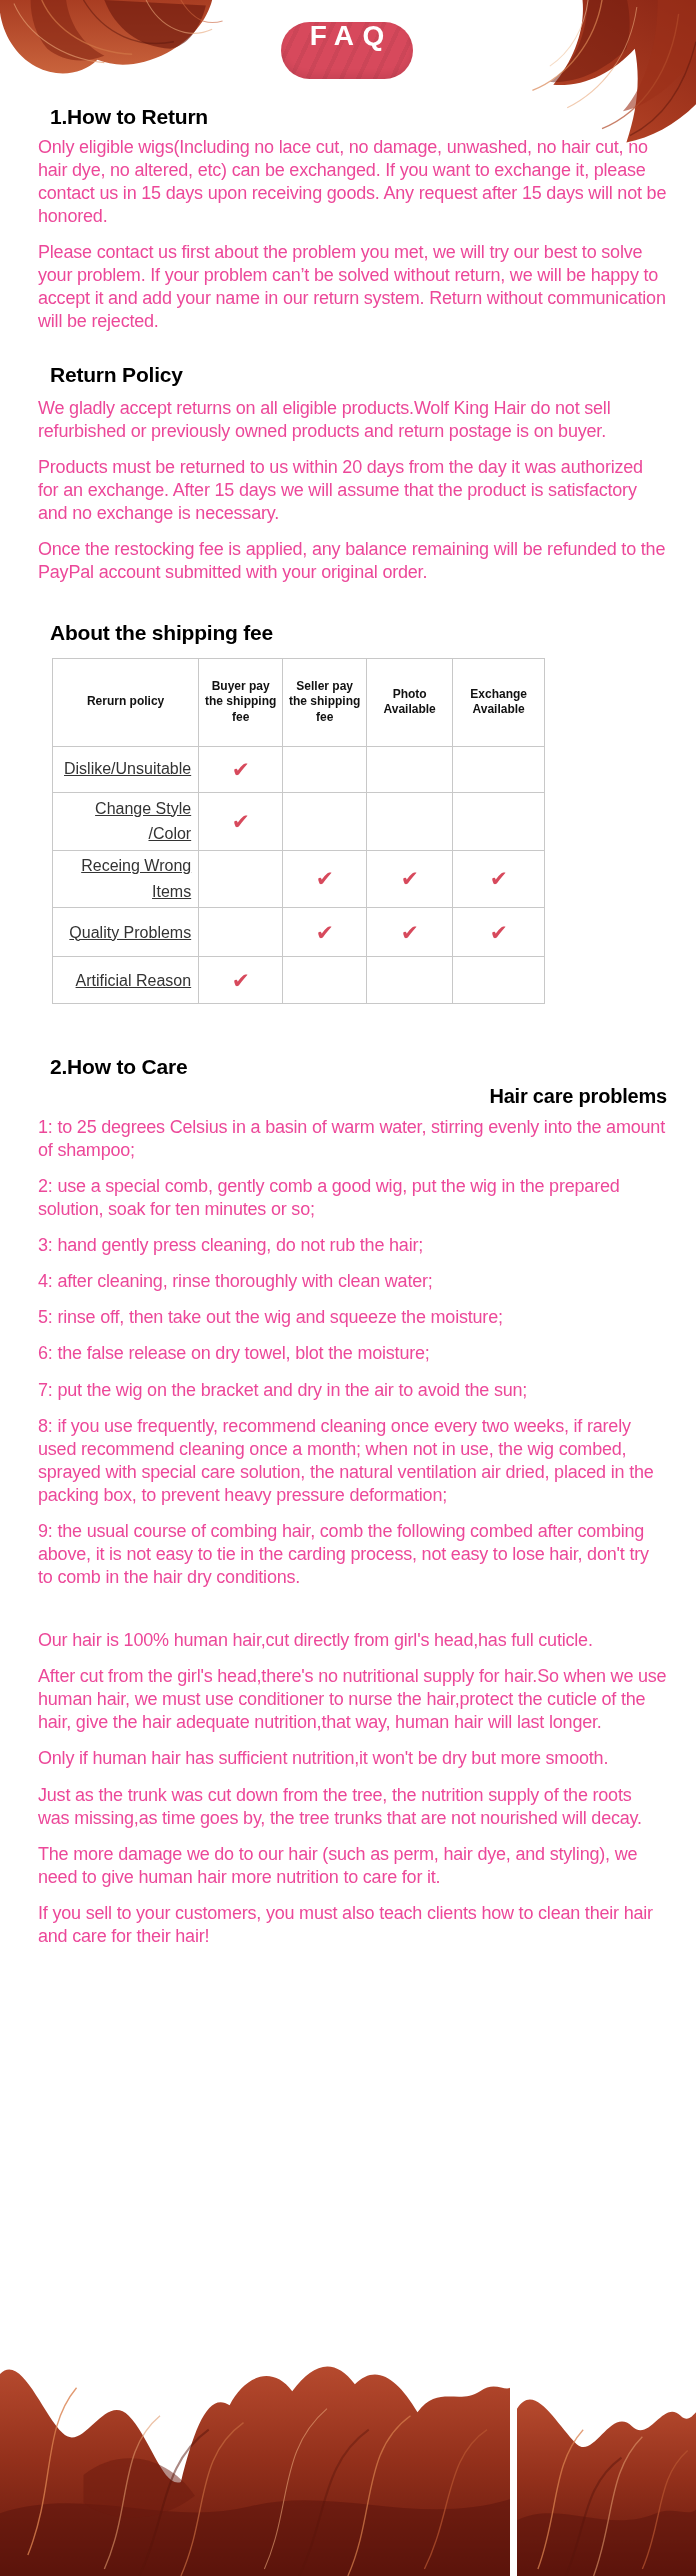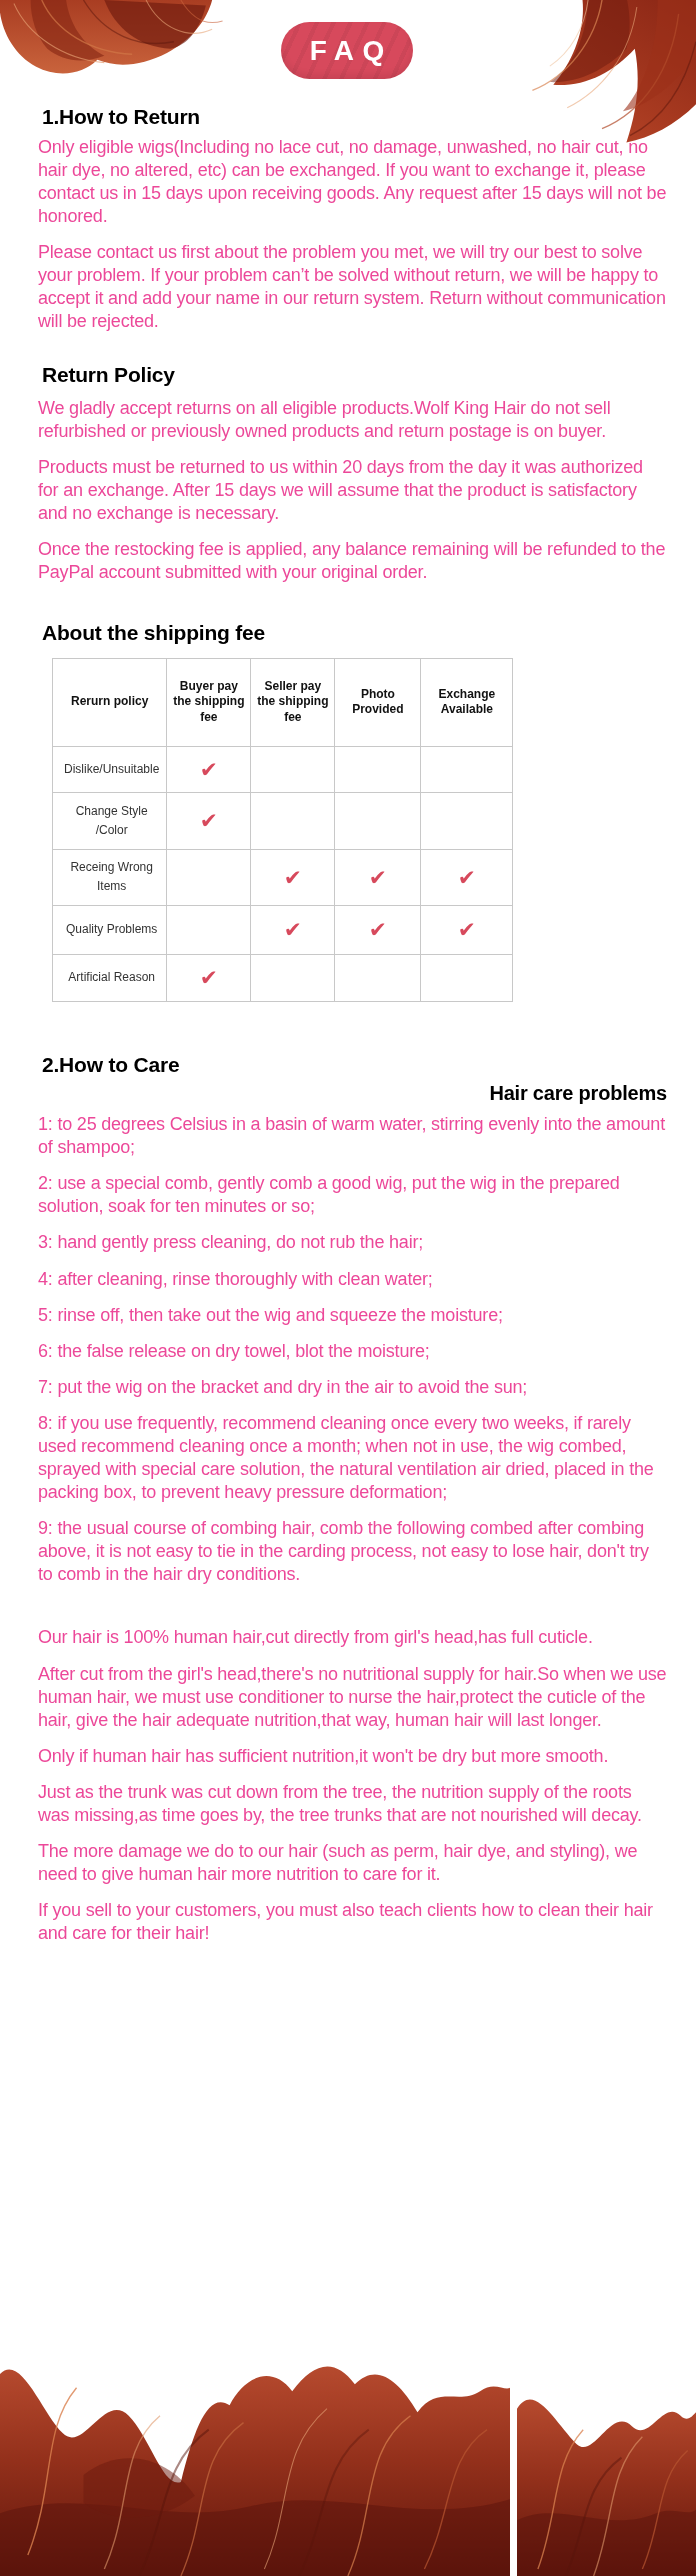--- a/index.html
+++ b/index.html
@@ -16,30 +16,30 @@
   .hair-bottom-left{bottom:0;left:0;width:510px;height:230px;}
   .hair-bottom-right{bottom:0;left:517px;width:179px;height:209px;}
   .hair svg{width:100%;height:100%;display:block;}
 
   
   .faq-badge{
     position:absolute;top:22px;left:281px;width:132px;height:57px;
     background:#d7495c;border-radius:28.6px;
     background-image:repeating-linear-gradient(115deg,rgba(0,0,0,0.05) 0 4.2px,rgba(0,0,0,0) 4.2px 15.3px);
     box-shadow:inset 0 -4.2px 7px rgba(0,0,0,0.08);
-    display:flex;align-items:center;justify-content:center;
+    display:flex;justify-content:center;
   }
   .faq-badge span{
     color:#ffffff;font-size:28px;font-weight:bold;
     letter-spacing:8.4px;text-indent:8.4px;line-height:1;
   }
 
   
   .content{position:absolute;top:104px;left:38px;width:629px;}
-  h2.sec{font-size:21px;line-height:25px;font-weight:bold;color:#000;margin:0 0 7px 4px;letter-spacing:-0.2px;}
+  h2.sec{font-size:21px;line-height:25px;font-weight:bold;color:#000;margin:0 0 7px 12px;letter-spacing:-0.2px;}
   h2.rp{margin-top:29px;margin-bottom:9.7px;}
   h2.ship{margin-top:36px;margin-bottom:0;}
   h2.care{margin-top:50px;margin-bottom:4.2px;}
   h2.sub{margin-top:0;margin-bottom:7px;font-size:20px;text-align:right;}
   p.body{font-size:18px;line-height:23px;letter-spacing:-0.2px;margin:0 0 13.2px 0;color:#ec4899;}
   p.gap-top{margin-top:40px;}
 
   
   table.fee{
     border-collapse:collapse;margin:12.5px 0 0 14px;table-layout:fixed;
@@ -53,21 +53,21 @@
   table.fee tbody tr:nth-child(1){height:46px;}
   table.fee tbody tr:nth-child(2){height:57px;}
   table.fee tbody tr:nth-child(3){height:56px;}
   table.fee tbody tr:nth-child(4){height:49px;}
   table.fee tbody tr:nth-child(5){height:47px;}
   table.fee th{
     font-size:12px;font-weight:bold;color:#111;text-align:center;
     line-height:1.3;padding:2.8px 5.6px;letter-spacing:0;
   }
   table.fee td.lbl{
-    font-size:12px;color:#333;text-align:center;padding:2.8px 7px 2.8px 11px;line-height:1.6;
+    font-size:16px;color:#333;text-align:right;padding:2.8px 7px 2.8px 11px;line-height:1.6;text-decoration:underline;
   }
   table.fee td.chk{
     text-align:center;vertical-align:middle;
     color:#d7495c;font-size:21.6px;font-weight:bold;
     font-family:"DejaVu Sans",sans-serif;
   }
 </style>
 </head>
 <body>
 
@@ -138,21 +138,21 @@
         <col class="c1">
         <col class="c2">
         <col class="c3">
         <col class="c4">
       </colgroup>
     <thead>
       <tr>
         <th>Rerurn policy</th>
         <th>Buyer pay the shipping fee</th>
         <th>Seller pay the shipping fee</th>
-        <th>Photo Provided</th>
+        <th>Photo Available</th>
         <th>Exchange Available</th>
       </tr>
     </thead>
     <tbody>
       <tr>
         <td class="lbl">Dislike/Unsuitable</td>
         <td class="chk">✔</td>
         <td class="chk"></td>
         <td class="chk"></td>
         <td class="chk"></td>

